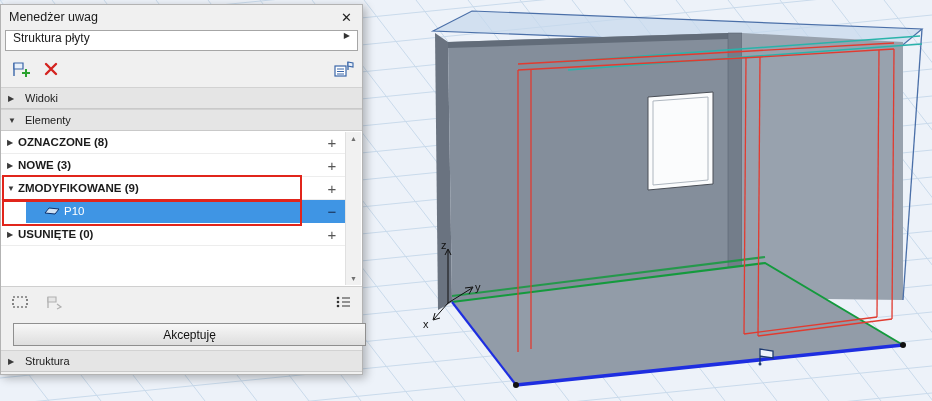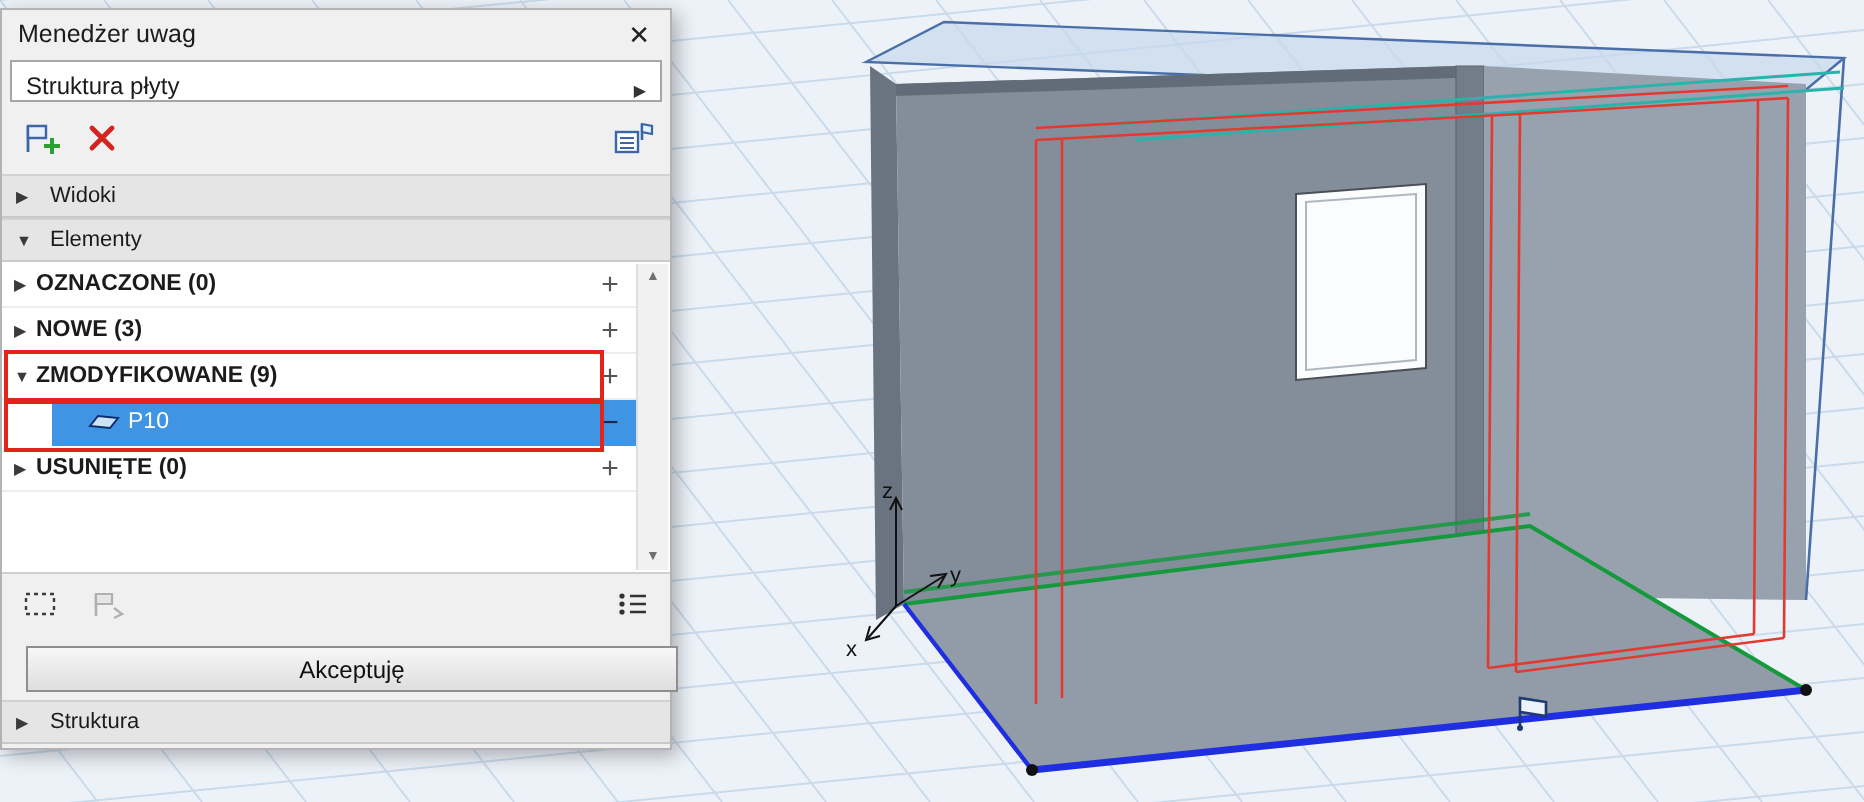--- a/index.html
+++ b/index.html
@@ -35,29 +35,29 @@
   .edge-blue-thick{stroke:var(--edge-blue);stroke-width:3.5;fill:none;}
   .edge-blue-med{stroke:var(--edge-blue);stroke-width:2.2;fill:none;}
   .edge-teal{stroke:var(--edge-teal);stroke-width:1.5;fill:none;}
   .red-edges line{stroke:var(--edge-red);stroke-width:1.3;}
   .dot{fill:#101010;}
   .axis{stroke:#111;stroke-width:1;fill:none;}
   .axis-label{font-family:"Liberation Sans",sans-serif;font-size:11px;fill:#111;}
   .flagm{fill:#eef3fb;stroke:#1e3a70;stroke-width:1.3;}
 
   
-  .palette{position:absolute;left:0;top:4px;width:336px;height:371px;
+  .palette{position:absolute;left:0;top:4px;width:363px;height:371px;
            background:var(--panel-bg);border:1px solid #b3b3b3;
            box-shadow:3px 3px 9px rgba(0,0,0,.28);
            color:#1b1b1b;font-size:12px;box-sizing:border-box;}
   .titlebar{height:24px;display:flex;align-items:center;padding:0 10px 0 8px;}
   .titlebar .t{flex:1;font-size:12.5px;}
   .closex{font-size:13px;color:#222;cursor:default;line-height:1;}
   .dropdown{margin:1px 4px 2px 4px;height:21px;background:#fff;border:1px solid #a6a6a6;
-            display:flex;align-items:flex-end;padding:0 7px;box-sizing:border-box;}
+            display:flex;align-items:flex-start;padding:0 7px;box-sizing:border-box;}
   .dropdown .lbl{flex:1;font-size:12px;}
   .dd-arrow{font-size:8px;color:#333;}
   .toolbar{height:34px;display:flex;align-items:center;padding:0 8px;gap:12px;}
   .tb-spacer{flex:1;}
   .sec{height:22px;background:var(--header-bg);border-top:1px solid #d2d2d2;
        border-bottom:1px solid #c9c9c9;display:flex;align-items:center;
        padding:0 7px;gap:6px;box-sizing:border-box;}
   .tri{font-size:8px;color:#3a3a3a;width:11px;flex:none;}
   .sec .slbl{font-size:11px;}
   .list{position:relative;background:#fff;height:155px;border-bottom:1px solid #cfcfcf;}
@@ -250,21 +250,21 @@
 
     <div class="sec" data-name="section-header-elementy">
       <span class="tri" data-name="chevron-down-icon">▼</span>
       <span class="slbl" data-name="section-label">Elementy</span>
     </div>
 
     <div class="list" data-name="elements-list">
       <div class="rows">
         <div class="row" data-name="category-row-oznaczone">
           <span class="tri" data-name="chevron-right-icon">▶</span>
-          <span class="cat-label" data-name="category-label">OZNACZONE (0)</span>
+          <span class="cat-label" data-name="category-label">OZNACZONE (8)</span>
           <span class="plusbtn" data-name="add-elements-button">+</span>
         </div>
         <div class="row" data-name="category-row-nowe">
           <span class="tri" data-name="chevron-right-icon">▶</span>
           <span class="cat-label" data-name="category-label">NOWE (3)</span>
           <span class="plusbtn" data-name="add-elements-button">+</span>
         </div>
         <div class="row" data-name="category-row-zmodyfikowane">
           <span class="tri" data-name="chevron-down-icon">▼</span>
           <span class="cat-label" data-name="category-label">ZMODYFIKOWANE (9)</span>

